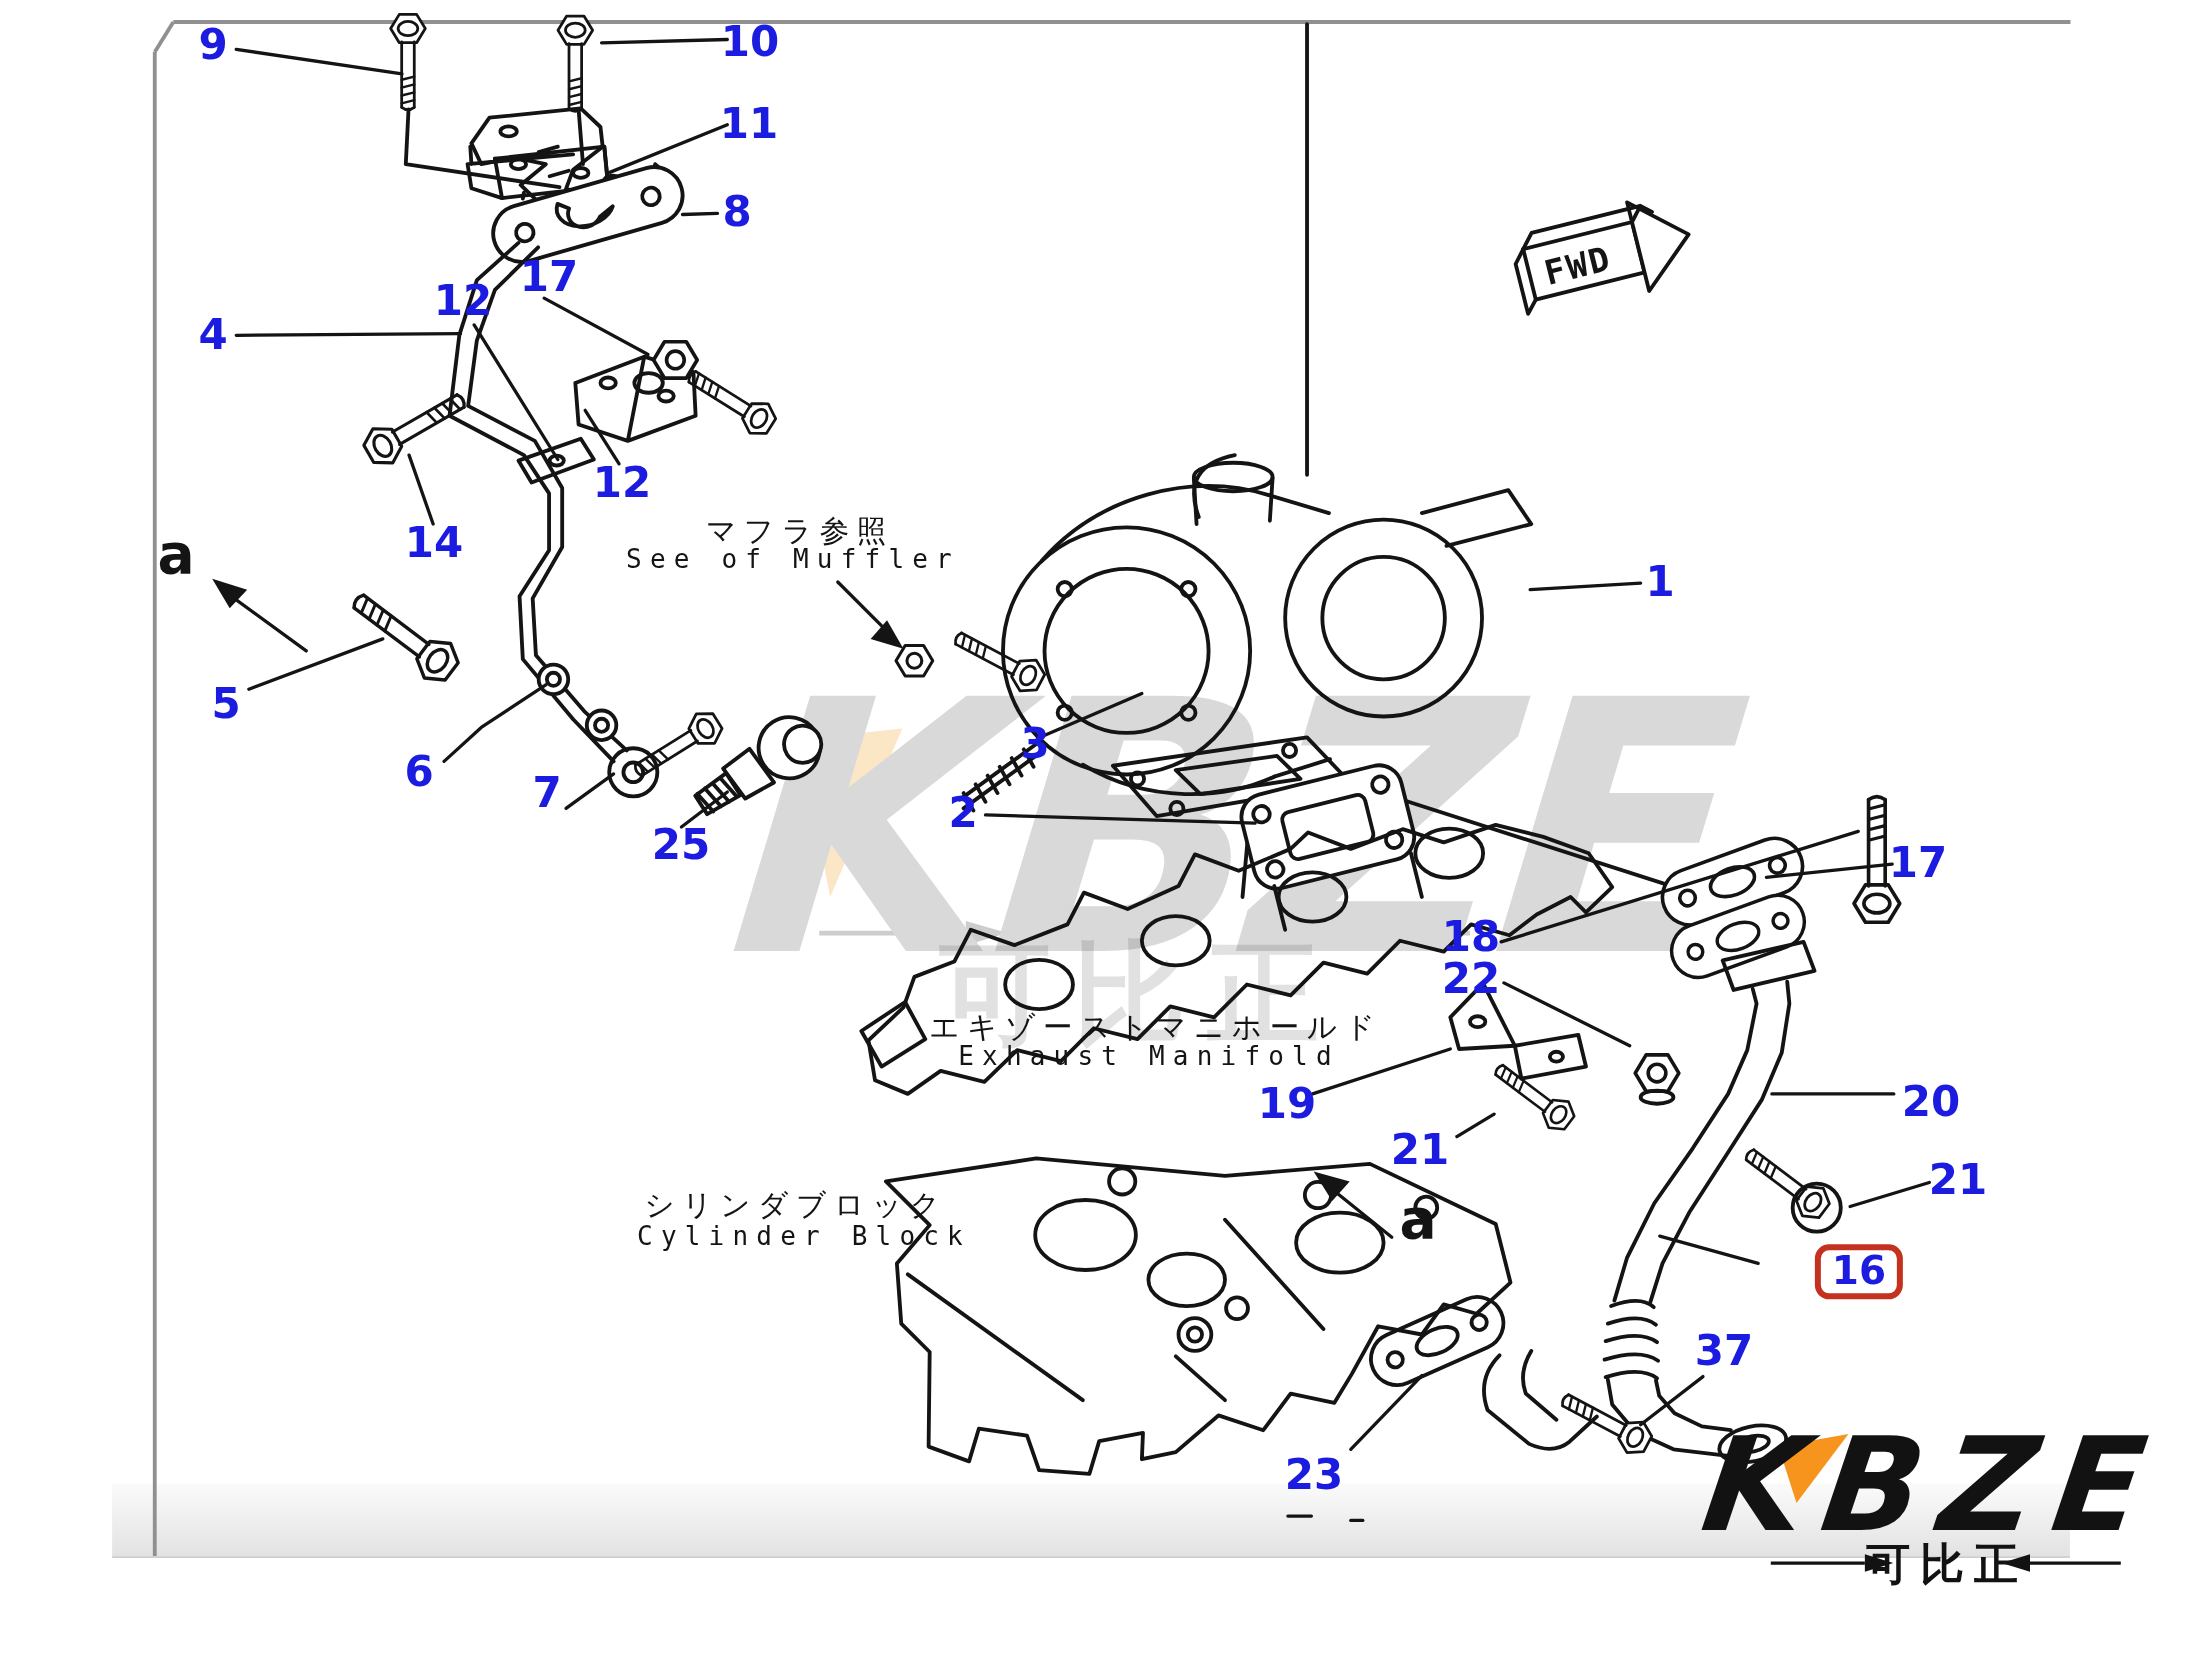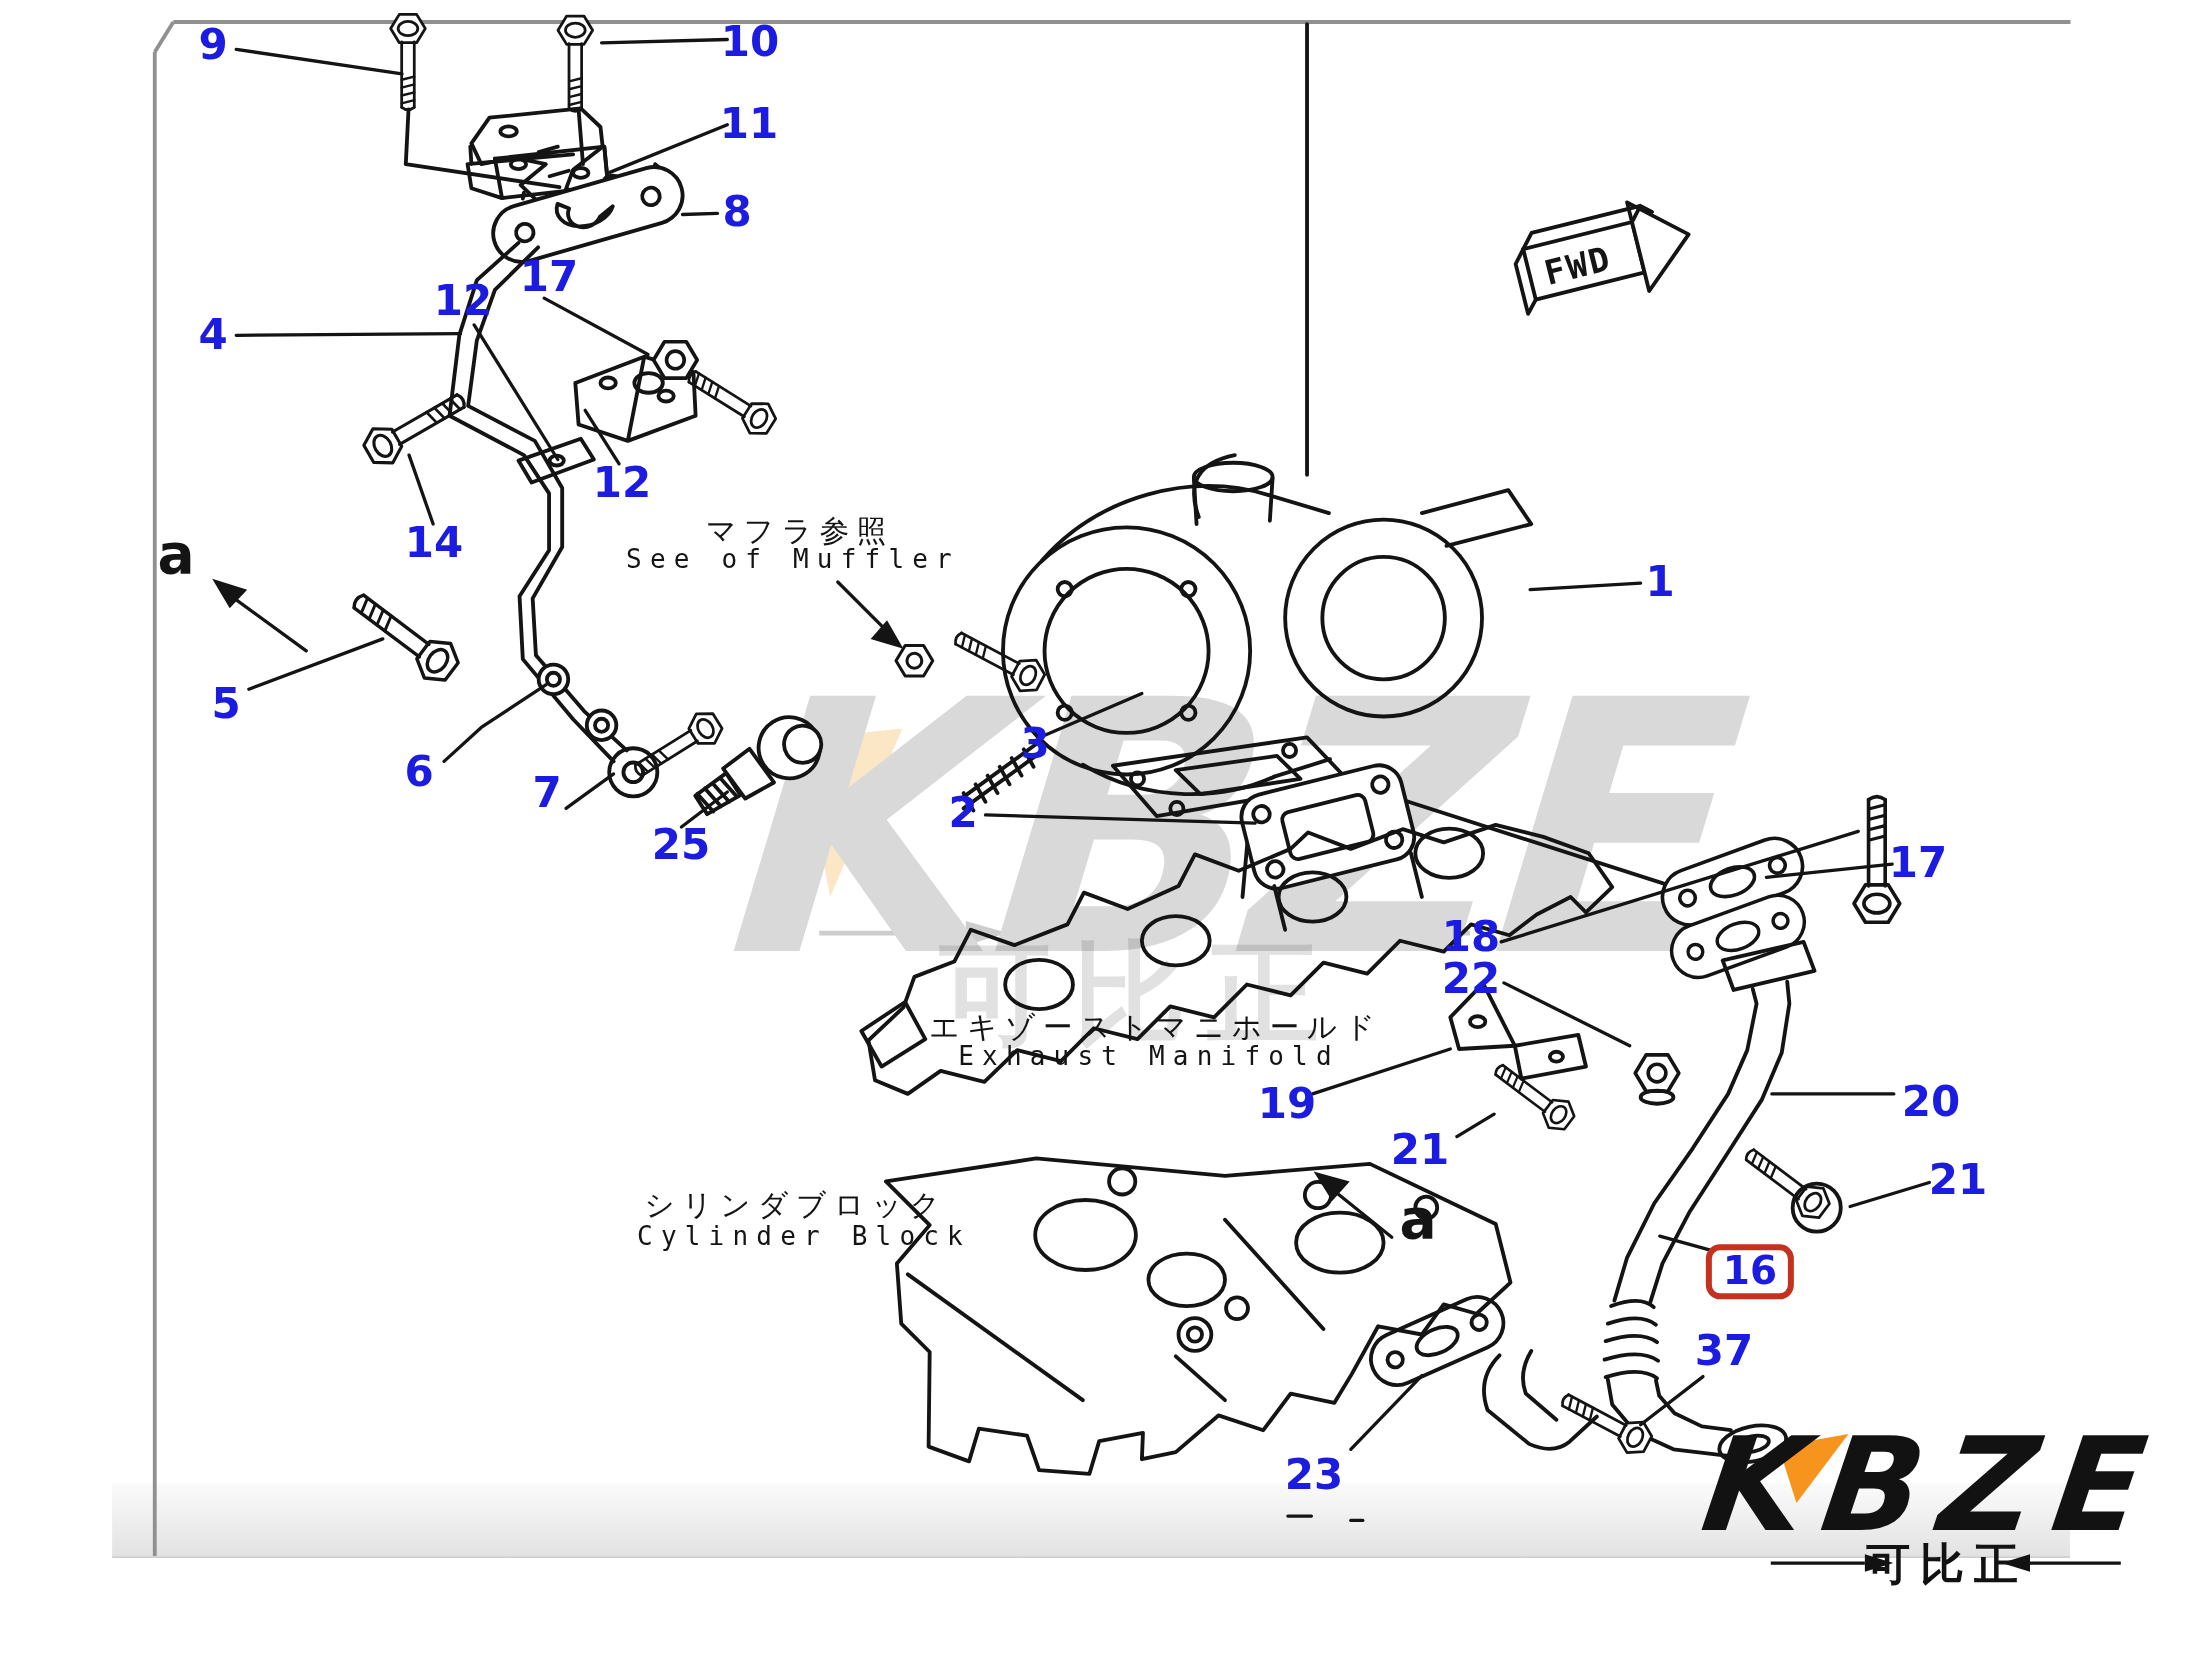--- a/index.html
+++ b/index.html
@@ -374,21 +374,21 @@
   <div class="callout" style="left:1471px;top:937px;">18</div>
   <div class="callout" style="left:1287px;top:1104px;">19</div>
   <div class="callout" style="left:1931px;top:1102px;">20</div>
   <div class="callout" style="left:1420px;top:1150px;">21</div>
   <div class="callout" style="left:1958px;top:1180px;">21</div>
   <div class="callout" style="left:1471px;top:979px;">22</div>
   <div class="callout" style="left:1314px;top:1475px;text-align:right;">23</div>
   <div class="callout" style="left:1724px;top:1351px;">37</div>
   <div class="callout" style="left:681px;top:845px;">25</div>
 
-  <div class="hlbox" style="left:1750px;top:1272px;">
+  <div class="hlbox" style="left:1859px;top:1272px;">
     <span>16</span>
   </div>
 
   <div class="viewletter" style="left:176px;top:554px;">a</div>
   <div class="viewletter" style="left:1418px;top:1219px;">a</div>
 
   <div class="jp" style="left:800px;top:532px;text-align:center;">マフラ参照</div>
   <div class="en" style="left:793px;top:559px;">See of Muffler</div>
   <div class="jp" style="left:1156px;top:1028px;">エキゾーストマニホールド</div>
   <div class="en" style="left:1149px;top:1056px;">Exhaust Manifold</div>

